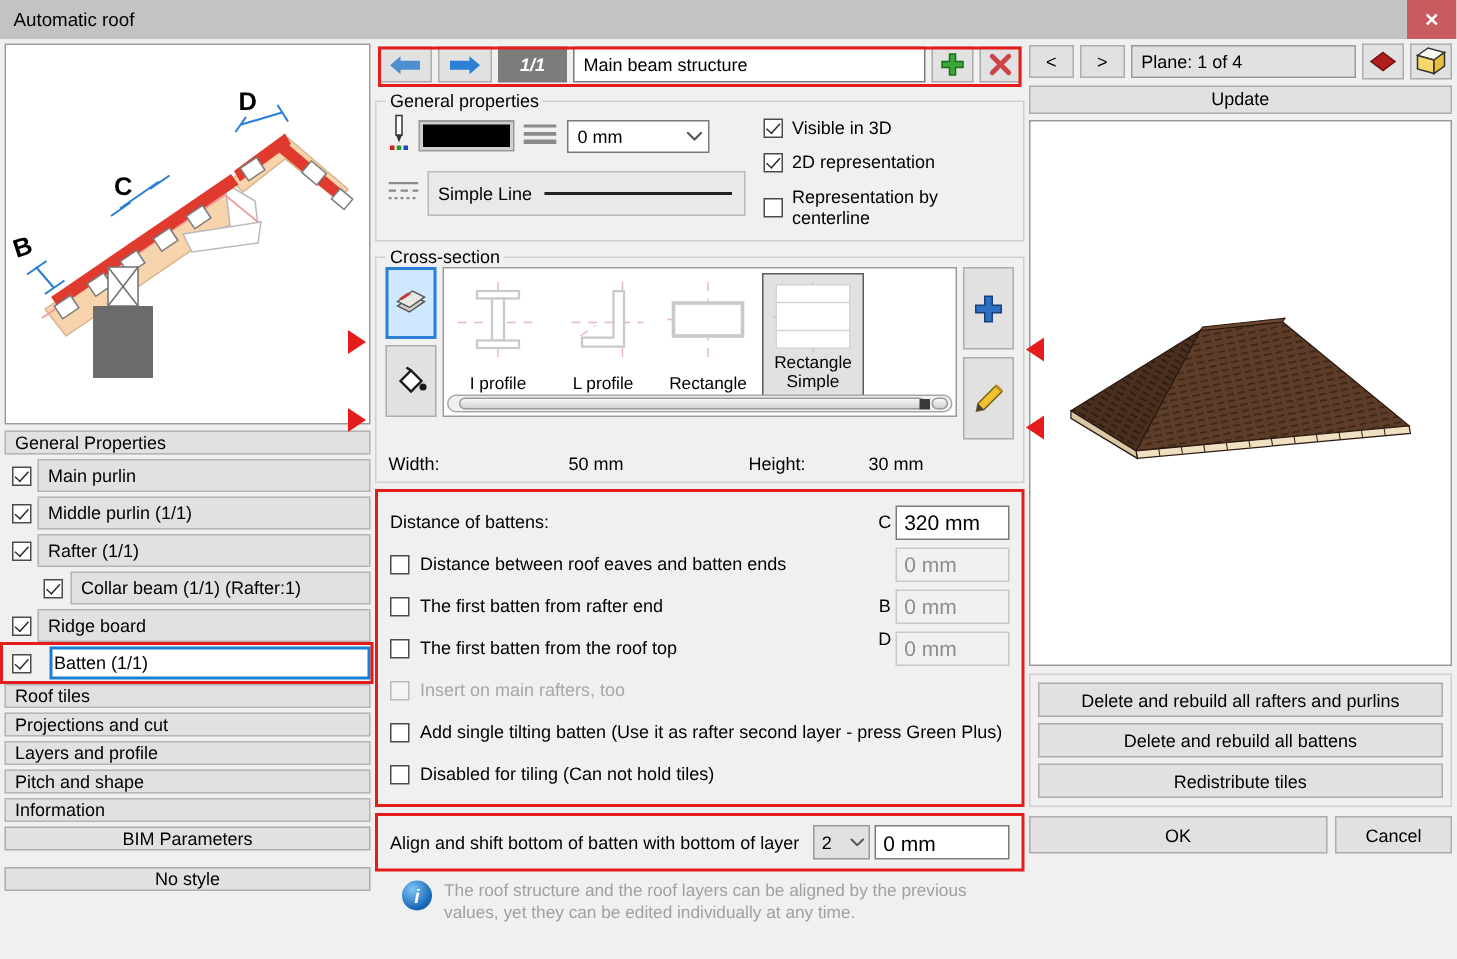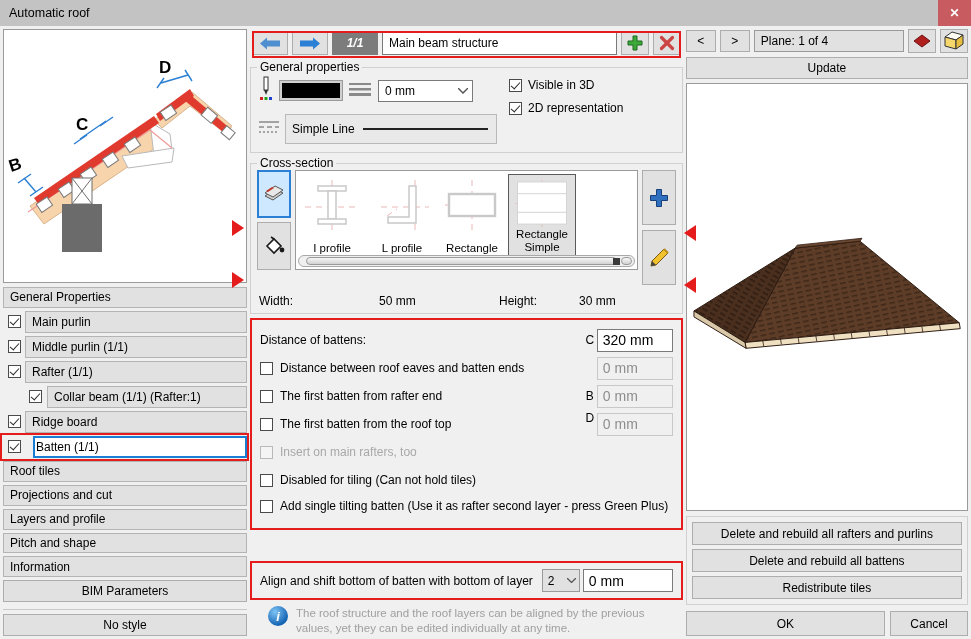--- a/index.html
+++ b/index.html
@@ -7,21 +7,21 @@
     margin: 0; padding: 0;
     width: 971px; height: 639px;
     overflow: hidden;
     font-family: "Liberation Sans", sans-serif;
     font-size: 12px;
     color: #000;
     background: #f0f0f0;
   }
   .window {
     position: relative;
-    width: 971px; height: 639px;
+    width: 971px; height: 572px;
     background: #f0f0f0;
     display: flex;
     flex-direction: column;
   }
   
   .titlebar {
     height: 26px;
     background: #c3c3c3;
     display: flex;
     align-items: center;
@@ -503,20 +503,24 @@
           </div>
           <div class="gp-right">
             <div class="cbrow">
               <span class="cb checked"></span>
               <span>Visible in 3D</span>
             </div>
             <div class="cbrow">
               <span class="cb checked"></span>
               <span>2D representation</span>
             </div>
+            <div class="cbrow" style="margin-bottom:0;">
+              <span class="cb"></span>
+              <span>Representation by centerline</span>
+            </div>
           </div>
         </div>
       </div>
 
       <div class="group" style="margin-top:10px;">
         <span class="legend">Cross-section</span>
         <div class="xs-body">
           <div class="xs-sidebtns">
             <div class="xs-sbtn active">
               <svg width="22" height="20" viewBox="0 0 22 20">
@@ -652,30 +656,30 @@
           <span class="val">
               <span class="field dim">0 mm</span>
             </span>
         </div>
         <div class="dist-row">
           <span class="txt">
               <span class="cb disabled"></span>
             <span style="color:#a8a8a8;">Insert on main rafters, too</span>
             </span>
         </div>
+        <div class="dist-row">
+          <span class="txt">
+              <span class="cb"></span>
+            <span>Add single tilting batten (Use it as rafter second layer - press Green Plus)</span>
+            </span>
+        </div>
         <div class="dist-row" style="margin-bottom:0;">
           <span class="txt">
               <span class="cb"></span>
             <span>Disabled for tiling (Can not hold tiles)</span>
-            </span>
-        </div>
-        <div class="dist-row">
-          <span class="txt">
-              <span class="cb"></span>
-            <span>Add single tilting batten (Use it as rafter second layer - press Green Plus)</span>
             </span>
         </div>
       </div>
 
       <div style="flex:1 1 auto;"></div>
 
       <div class="align-panel">
         <span class="lab">Align and shift bottom of batten with bottom of layer</span>
         <span class="mini-combo">
           <span>2</span>

